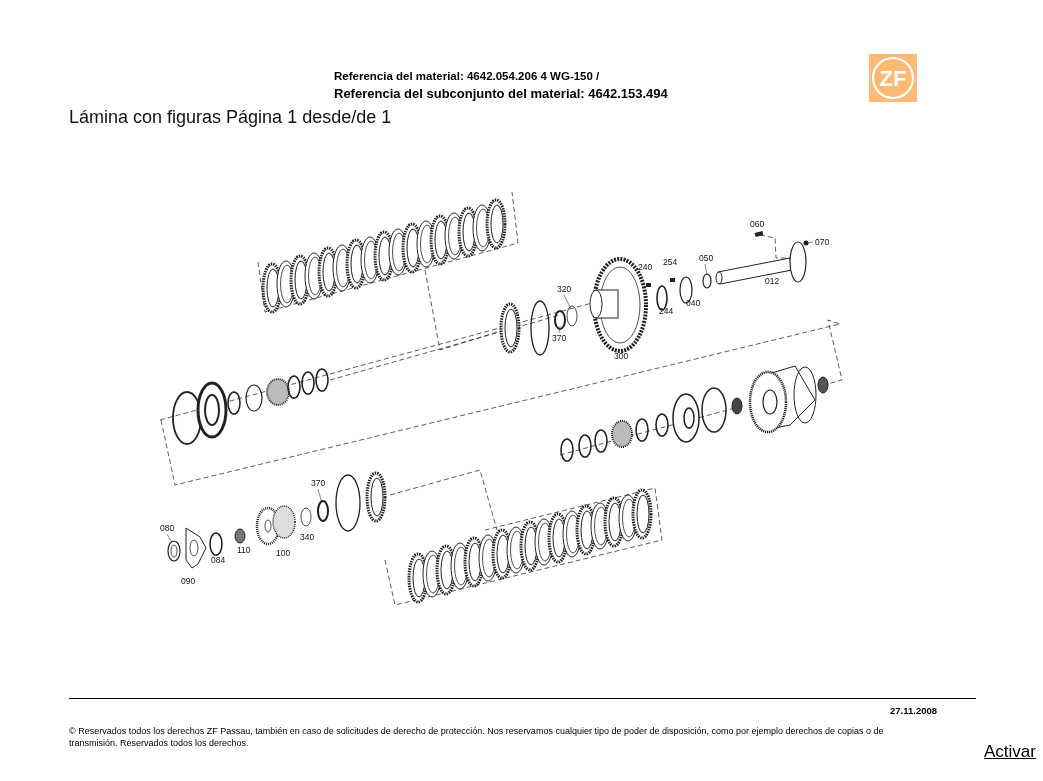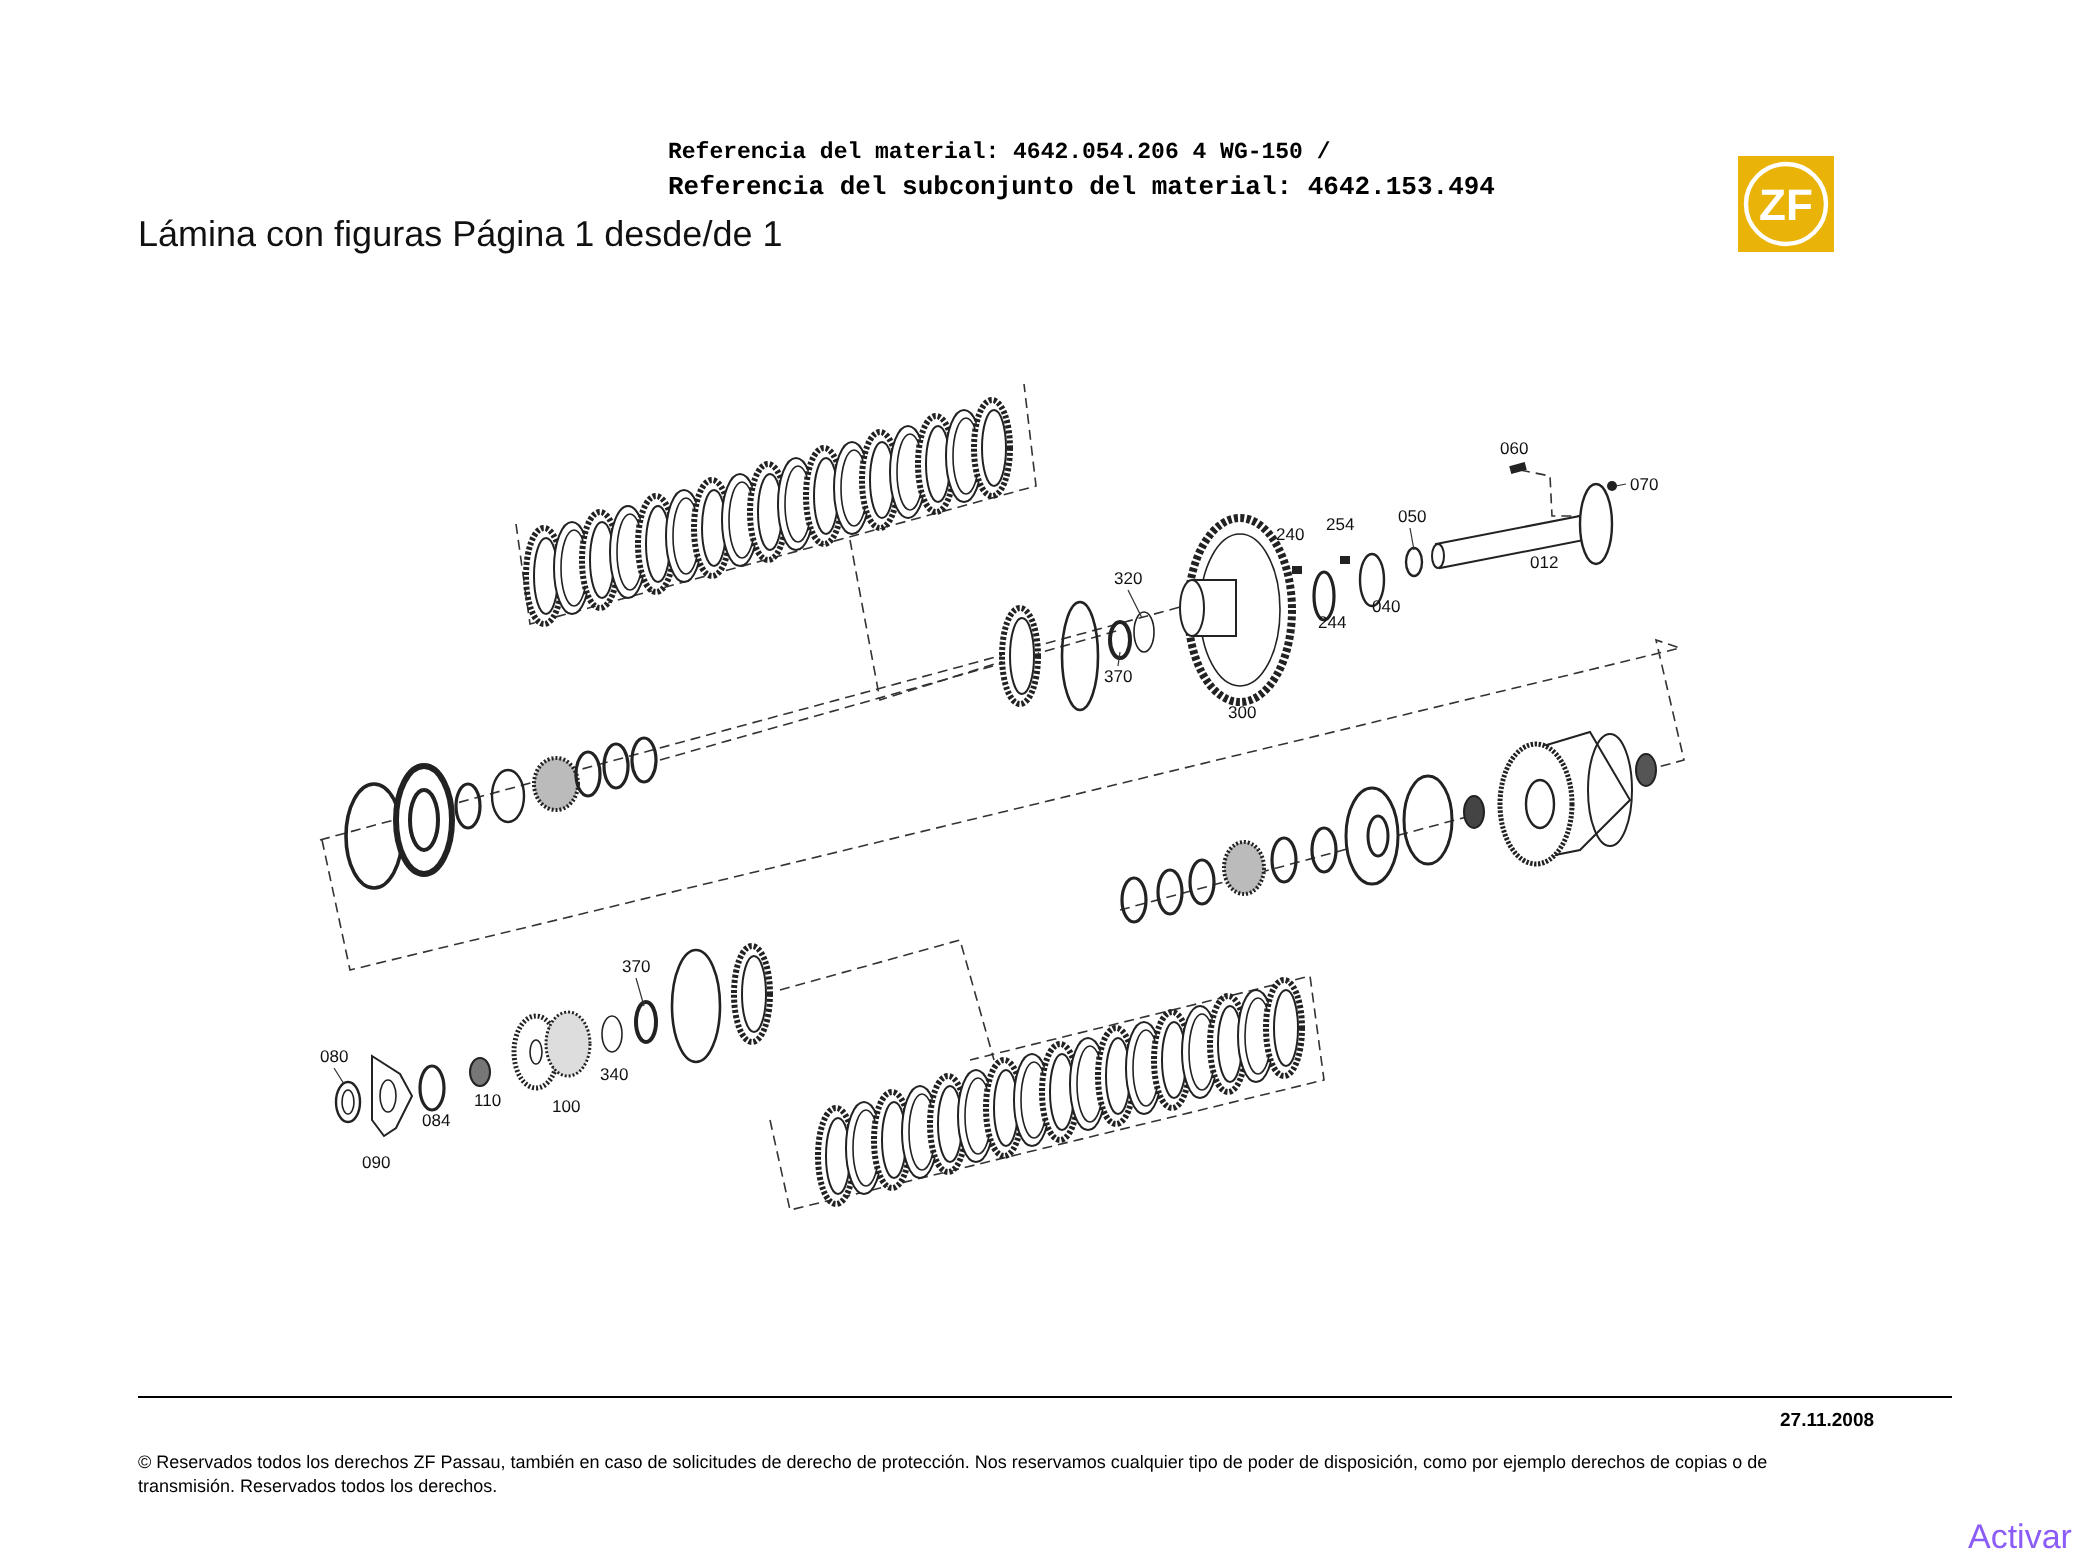--- a/index.html
+++ b/index.html
@@ -4,39 +4,39 @@
   <style>
     html, body { margin: 0; padding: 0; }
     body {
       width: 1043px; height: 781px; position: relative; overflow: hidden;
       background: #ffffff; font-family: "Liberation Sans", sans-serif; color: #000;
     }
     .page-title {
       position: absolute; left: 69px; top: 70px; font-size: 18px; color: #111; white-space: nowrap; margin-top: 37px;
     }
     .ref-block {
-      position: absolute; left: 334px; top: 69px; font-size: 11.5px; font-weight: bold; line-height: 15px; white-space: nowrap; font-family: Liberation Mono, monospace;
+      position: absolute; left: 334px; top: 69px; font-size: 11.5px; font-weight: bold; line-height: 15px; white-space: nowrap;
     }
     .ref-block .line3 { font-size: 13px; margin-top: 2px; }
     .ref-block .gap { display: inline-block; width: 10px; }
     .logo {
-      position: absolute; left: 869px; top: 78px; width: 48px; height: 48px; background: #eab308;
+      position: absolute; left: 869px; top: 54px; width: 48px; height: 48px; background: #fdba74;
     }
     .diagram { position: absolute; left: 0; top: 0; }
     .footer-rule {
       position: absolute; left: 69px; top: 698px; width: 907px; height: 0; border-top: 1.5px solid #000;
     }
     .footer-text {
       position: absolute; left: 69px; top: 705px; width: 850px; font-size: 9px; line-height: 12px; color: #000; margin-top: 20px;
     }
     .footer-date {
       position: absolute; left: 890px; top: 705px; font-size: 9.5px; font-weight: bold;
     }
     .watermark {
-      position: absolute; left: 984px; top: 759px; font-size: 17px; color: #8b5cf6; white-space: nowrap;
+      position: absolute; left: 984px; top: 742px; font-size: 17px; color: #000000; white-space: nowrap; text-decoration: underline;
     }
     .lbl { font-family: "Liberation Sans", sans-serif; font-size: 8.5px; fill: #111; }
   </style>
 </head>
 <body>
 
 <div class="page-title">Lámina con figuras Página 1 desde/de 1</div>
 
 <div class="ref-block">
   <div>

